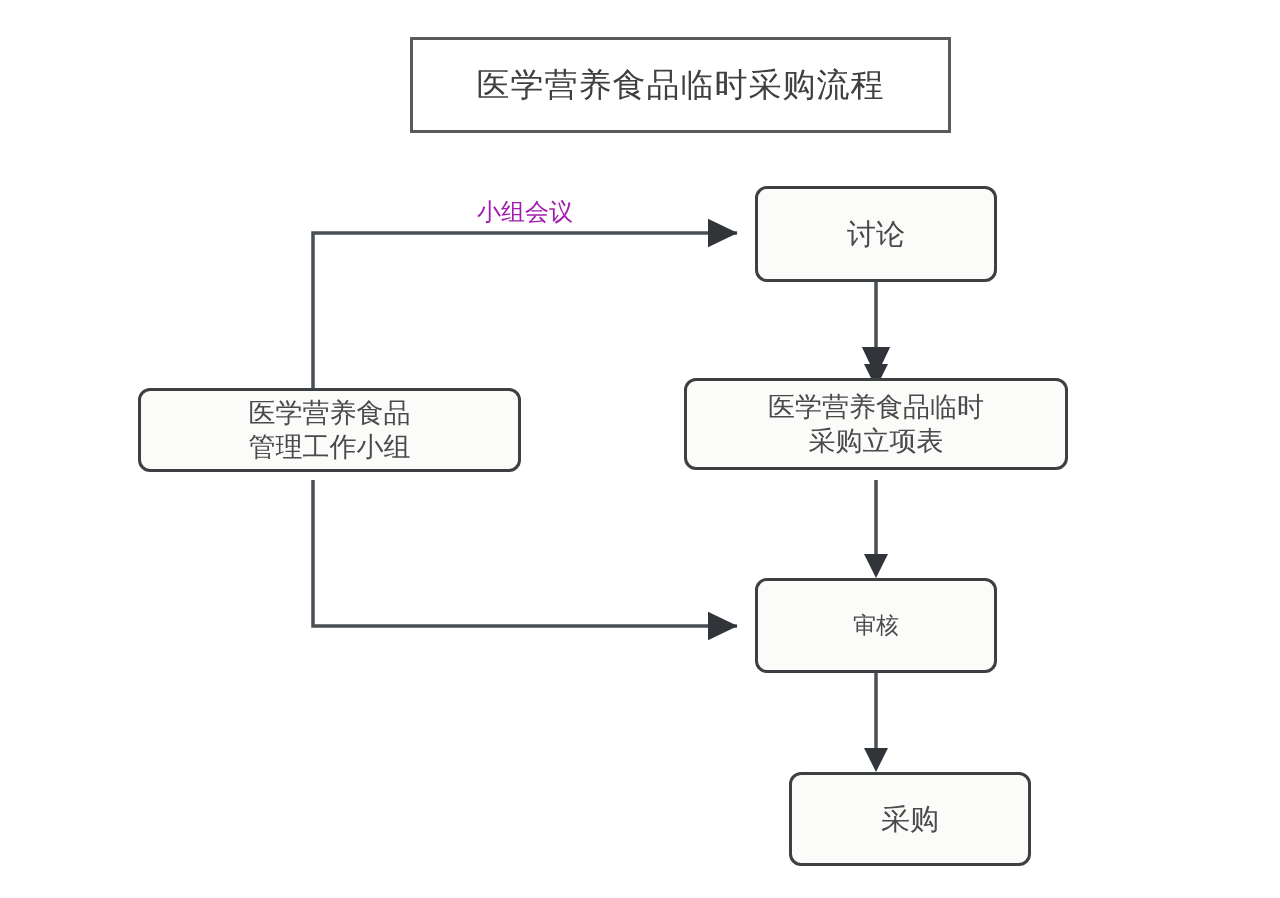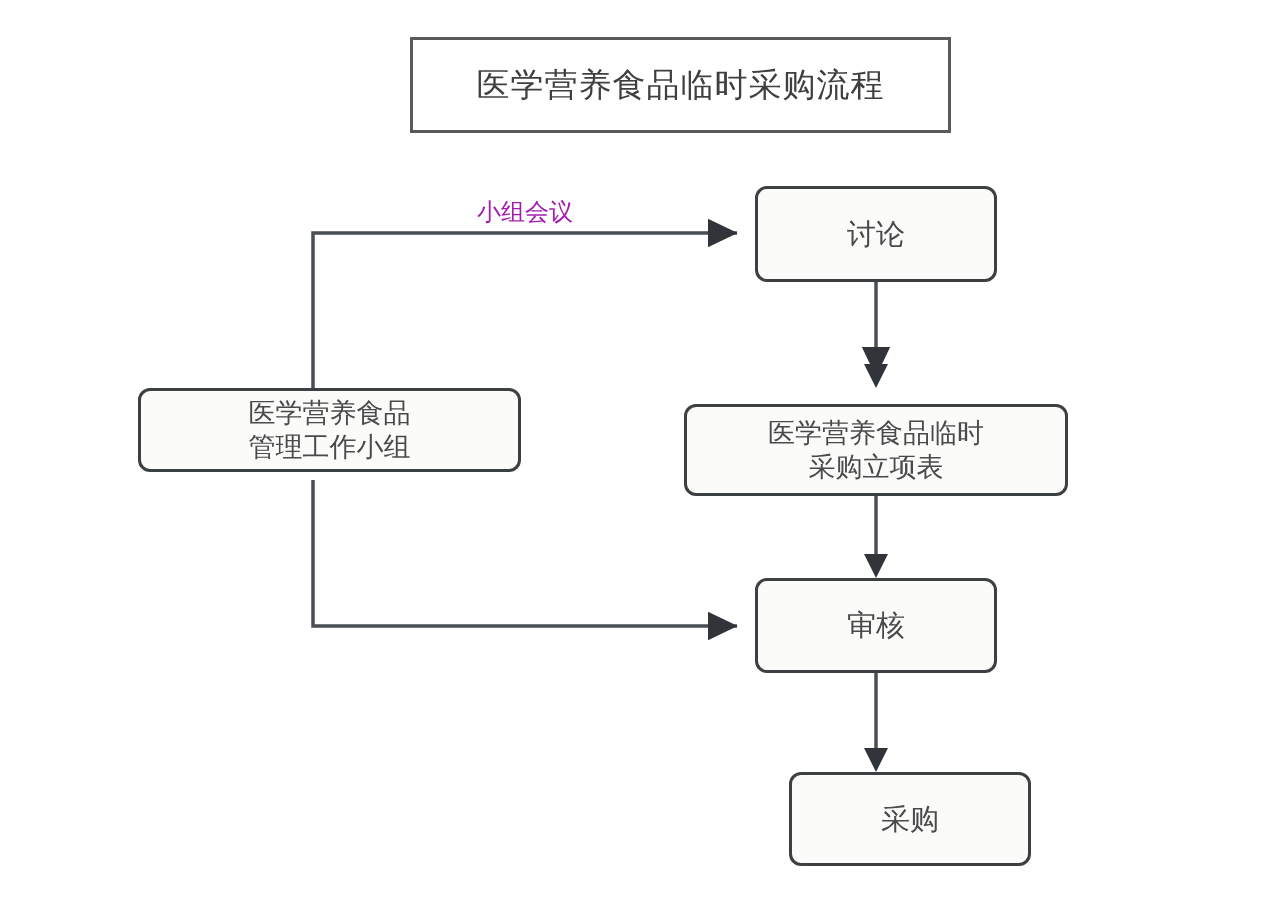--- a/index.html
+++ b/index.html
@@ -47,25 +47,25 @@
 
   #title-node { left: 410px; top: 37px; width: 541px; height: 96px; }
   #title-node .node-label { font-size: 33px; font-family: "DejaVu Serif", "Liberation Serif", serif; color: #3f3f3f; letter-spacing: 1px; }
 
   #node-discuss   { left: 755px; top: 186px; width: 242px; height: 96px; }
   #node-discuss .node-label { font-size: 29px; font-family: Liberation Serif, serif; }
 
   #node-group     { left: 138px; top: 388px; width: 383px; height: 84px; }
   #node-group .node-label { font-size: 27px; }
 
-  #node-form      { left: 684px; top: 404px; width: 384px; height: 92px; }
+  #node-form      { left: 684px; top: 378px; width: 384px; height: 92px; }
   #node-form .node-label { font-size: 27px; }
 
   #node-review    { left: 755px; top: 578px; width: 242px; height: 95px; }
-  #node-review .node-label { font-size: 29px; }
+  #node-review .node-label { font-size: 23px; }
 
   #node-purchase  { left: 789px; top: 772px; width: 242px; height: 94px; }
   #node-purchase .node-label { font-size: 29px; }
 
   .edge-label {
     position: absolute;
     color: #a21caf;
     font-size: 24px;
     white-space: nowrap;
     z-index: 3;

